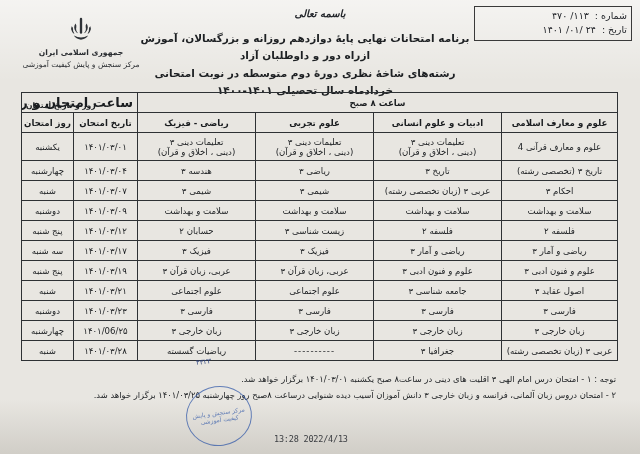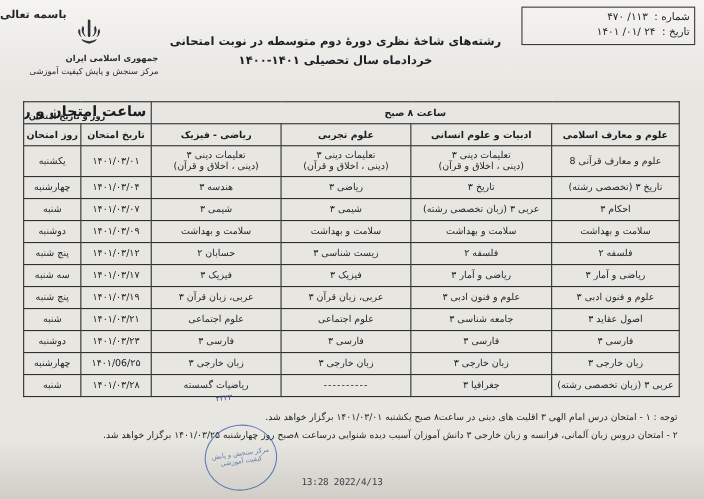--- a/index.html
+++ b/index.html
@@ -42,24 +42,25 @@
     gap: 6px;
     white-space: nowrap;
   }
   .hdr-label { font-weight: normal; }
   .hdr-val { letter-spacing: 0.3px; text-align: right; }
 
   .basmala {
     position: absolute;
     top: 8px;
     left: 0; right: 0;
-    text-align: left;
+    text-align: center;
     font-size: 10px;
     font-weight: bold;
     color: #23262b;
+    font-style: italic;
   }
   .title-block {
     position: absolute;
     top: 30px;
     right: 170px;
     width: 330px;
     text-align: center;
     font-size: 10.5px;
     font-weight: bold;
     line-height: 1.65;
@@ -80,21 +81,20 @@
     width: 30px;
     height: 30px;
     margin: 0 auto 3px auto;
     display: block;
   }
   .min-line {
     font-size: 7.6px;
     line-height: 1.55;
     display: block;
     white-space: nowrap;
-    text-align: right;
   }
   .min-line.b { font-weight: bold; }
 
   
   .tbl {
     position: absolute;
     top: 92px;
     right: 22px;
     width: 596px;
     border-collapse: collapse;
@@ -243,20 +243,21 @@
     </div>
     <div class="hdr-row">
       <span class="hdr-label">تاریخ :</span>
       <span class="hdr-val">۲۴ /۰۱/ ۱۴۰۱</span>
     </div>
   </div>
 
   <div class="basmala">باسمه تعالی</div>
 
   <div class="title-block">
+    <span class="ln">برنامه امتحانات نهایی پایهٔ دوازدهم روزانه و بزرگسالان، آموزش ازراه دور و داوطلبان آزاد</span>
     <span class="ln">رشته‌های شاخهٔ نظری دورهٔ دوم متوسطه در نوبت امتحانی خردادماه سال تحصیلی ۱۴۰۱-۱۴۰۰</span>
   </div>
 
   <div class="emblem-wrap">
     <svg class="emblem" viewBox="0 0 64 64" aria-hidden="true">
       <g fill="#2f3338">
         <rect x="29.5" y="8" width="5" height="34" rx="2.5"></rect>
         <path d="M20 20 q-5 8 0 16 q3 5 6 5 q-6 -6 -4 -13 q1 -5 -2 -8z"></path>
         <path d="M44 20 q5 8 0 16 q-3 5 -6 5 q6 -6 4 -13 q-1 -5 2 -8z"></path>
         <path d="M12 26 q-3 6 1 12 q2 4 5 4 q-4 -5 -3 -10 q0.5 -4 -3 -6z"></path>
@@ -291,21 +292,21 @@
         <th class="hdr-branch">ادبیات و علوم انسانی</th>
         <th class="hdr-branch">علوم تجربی</th>
         <th class="hdr-branch">ریاضی - فیزیک</th>
         <th class="hdr-branch">تاریخ امتحان</th>
         <th class="hdr-branch">روز امتحان</th>
       </tr>
     </thead>
     <tbody>
 
       <tr style="height:28px;">
-        <td>علوم و معارف قرآنی 8</td>
+        <td>علوم و معارف قرآنی 4</td>
         <td>
           <div>تعلیمات دینی ۳</div>
           <div>(دینی ، اخلاق و قرآن)</div>
         </td>
         <td>
           <div>تعلیمات دینی ۳</div>
           <div>(دینی ، اخلاق و قرآن)</div>
         </td>
         <td>
           <div>تعلیمات دینی ۳</div>

